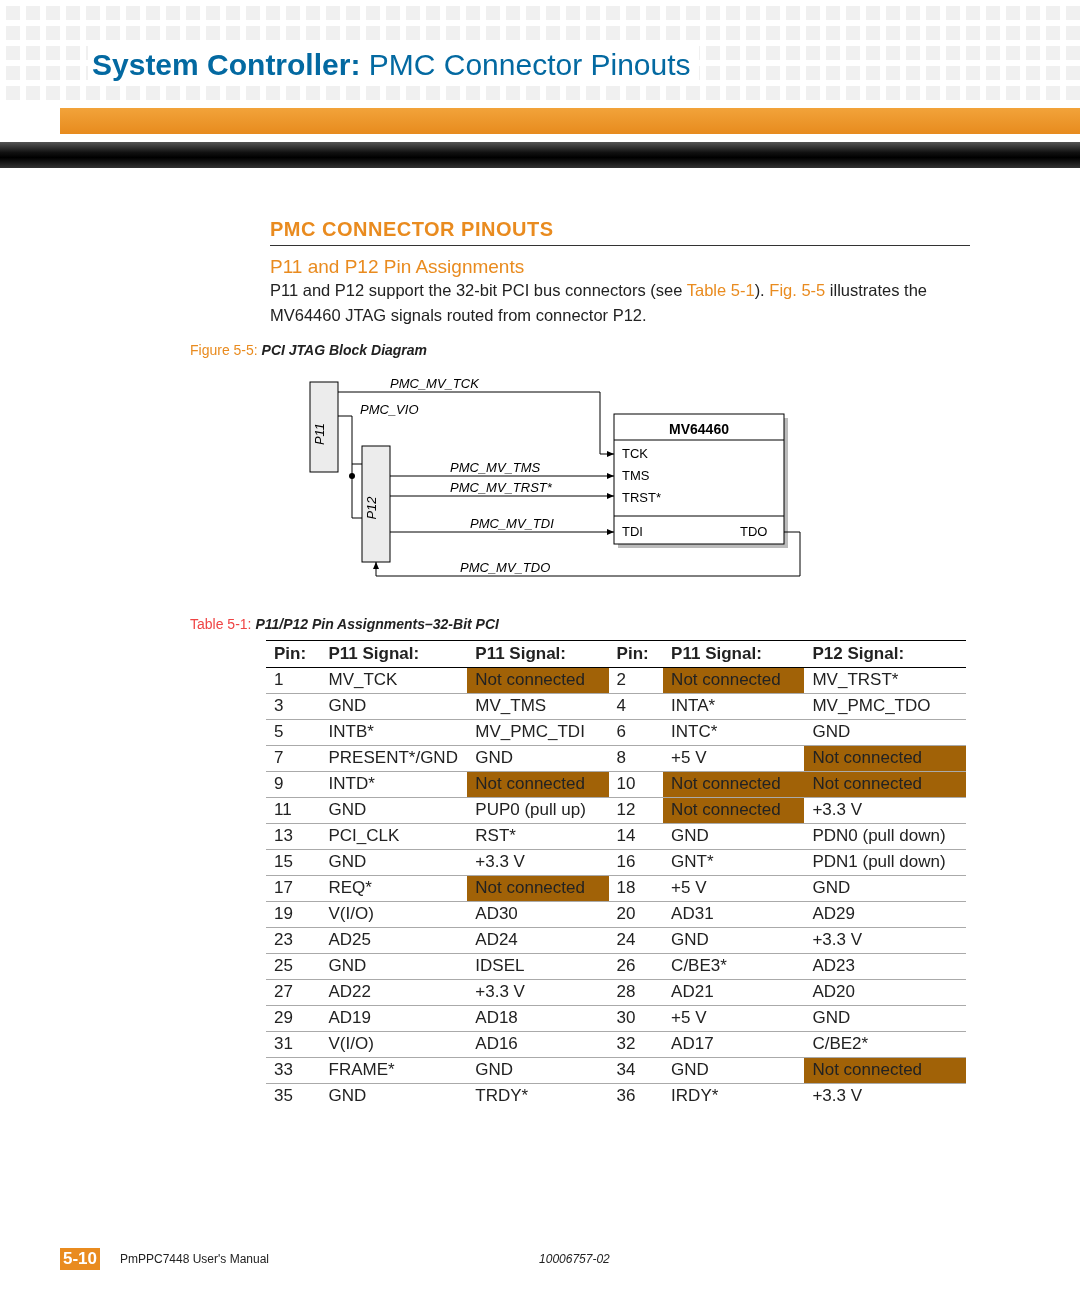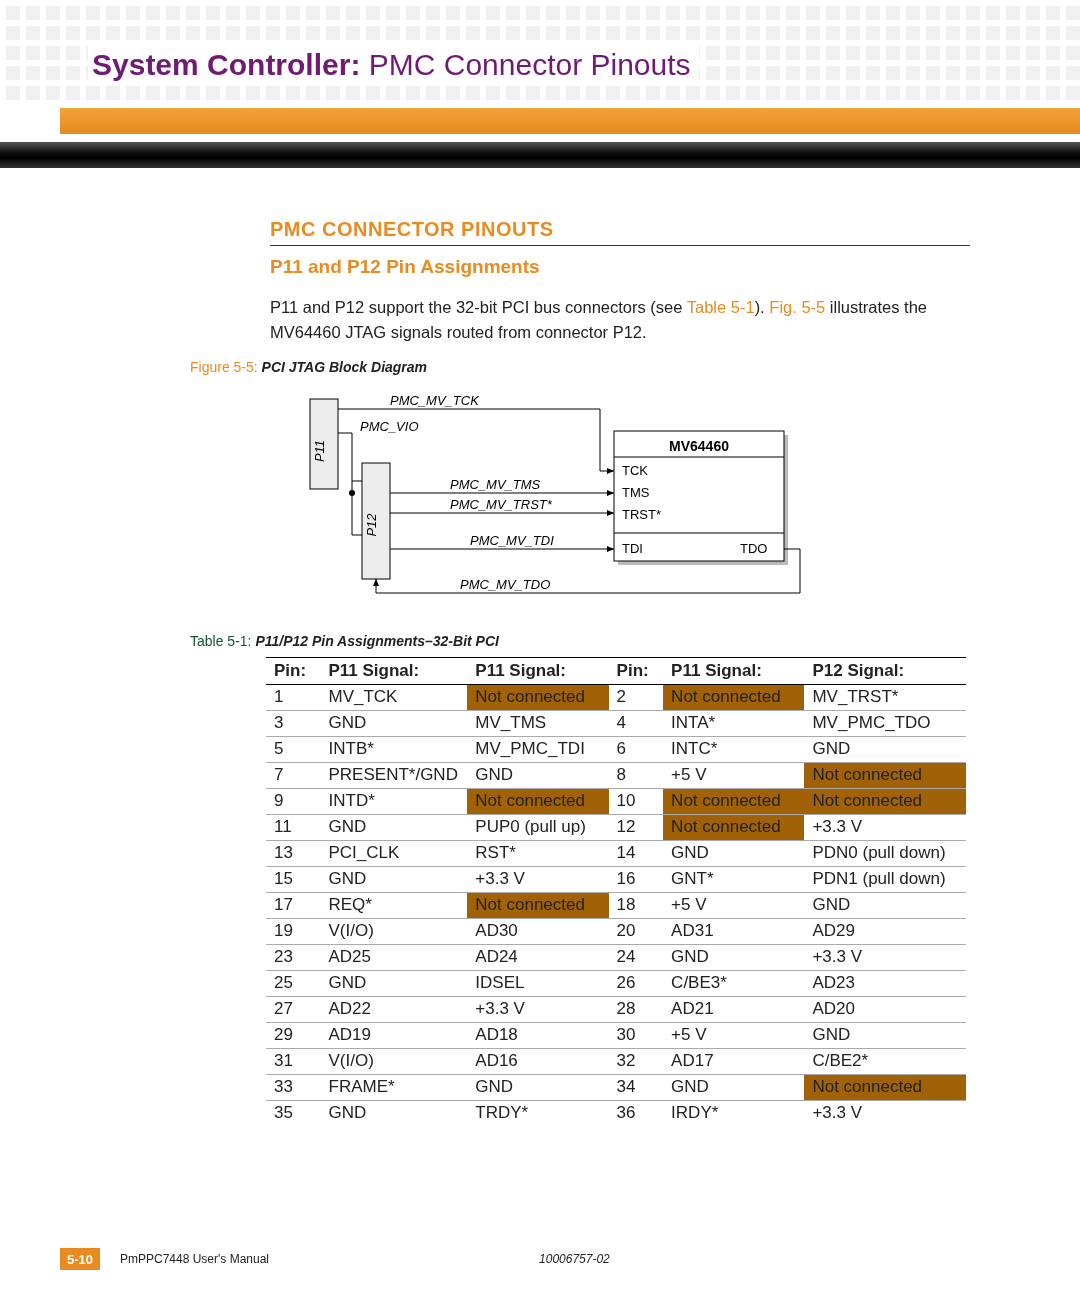--- a/index.html
+++ b/index.html
@@ -16,21 +16,21 @@
     left: 0; top: 0; width: 100%; height: 102px;
     display: flex; flex-direction: column; gap: 6px;
     padding-top: 6px;
   }
   .dotrow { display: flex; gap: 6px; padding-left: 6px; }
   .dot { width: 14px; height: 14px; background: #f0f0f0; }
   .header-title {
     position: absolute;
     left: 88px; top: 46px;
     font-size: 30px;
-    color: #701a75;
+    color: #0369a1;
     background: #fff;
     padding: 2px 8px 2px 4px;
   }
   .header-title .bold { font-weight: 700; }
   .header-title .light { font-weight: 300; }
   .orange-bar {
     position: absolute;
     left: 60px; top: 108px;
     width: 1020px; height: 26px;
     background: linear-gradient(#f2a33a, #e78b1e);
@@ -50,36 +50,36 @@
     font-weight: 700;
     font-size: 20px;
     letter-spacing: 0.5px;
     border-bottom: 1.5px solid #333;
     padding-bottom: 4px;
     margin-bottom: 10px;
   }
   .para { font-size: 16.5px; line-height: 1.5; margin-bottom: 28px; }
   .h2 {
     color: #e98b1f;
-    font-weight: 700;
+    font-weight: 400;
     font-size: 19px;
-    margin-bottom: 17px;
+    margin-bottom: 0;
   }
   .crossref { color: #e98b1f; }
   .fig-label {
     font-size: 14px;
     margin: 14px 0 10px -80px;
   }
   .fig-label .tag { color: #e98b1f; }
   .fig-label .title { font-style: italic; font-weight: 600; }
   .tbl-label {
     font-size: 14px;
     margin: 12px 0 8px -80px;
   }
-  .tbl-label .tag { color: #14532d; }
+  .tbl-label .tag { color: #ef4444; }
   .tbl-label .title { font-style: italic; font-weight: 600; margin-top: 47px; }
   .diagram-box {
     width: 560px; height: 230px;
     margin: 8px auto 18px 30px;
   }
   table.pins {
     border-collapse: collapse;
     width: 700px;
     font-size: 17px;
     margin-left: -4px;
@@ -105,21 +105,21 @@
   .footer {
     position: absolute;
     left: 60px; bottom: 26px; width: 960px;
     display: flex; align-items: center;
     font-size: 12px;
   }
   .page-badge {
     background: #e98b1f; color: #fff;
     height: 22px; width: 40px;
     display: flex; align-items: center; justify-content: center;
-    font-weight: 700; font-size: 13px;
+    font-weight: 700; font-size: 17px;
     margin-right: 20px;
   }
   .footer .doc-id { margin-left: 270px; font-style: italic; }
 </style>
 </head>
 <body>
 
 <div class="dotgrid">
     <div class="dotrow">
       <div class="dot"></div>

